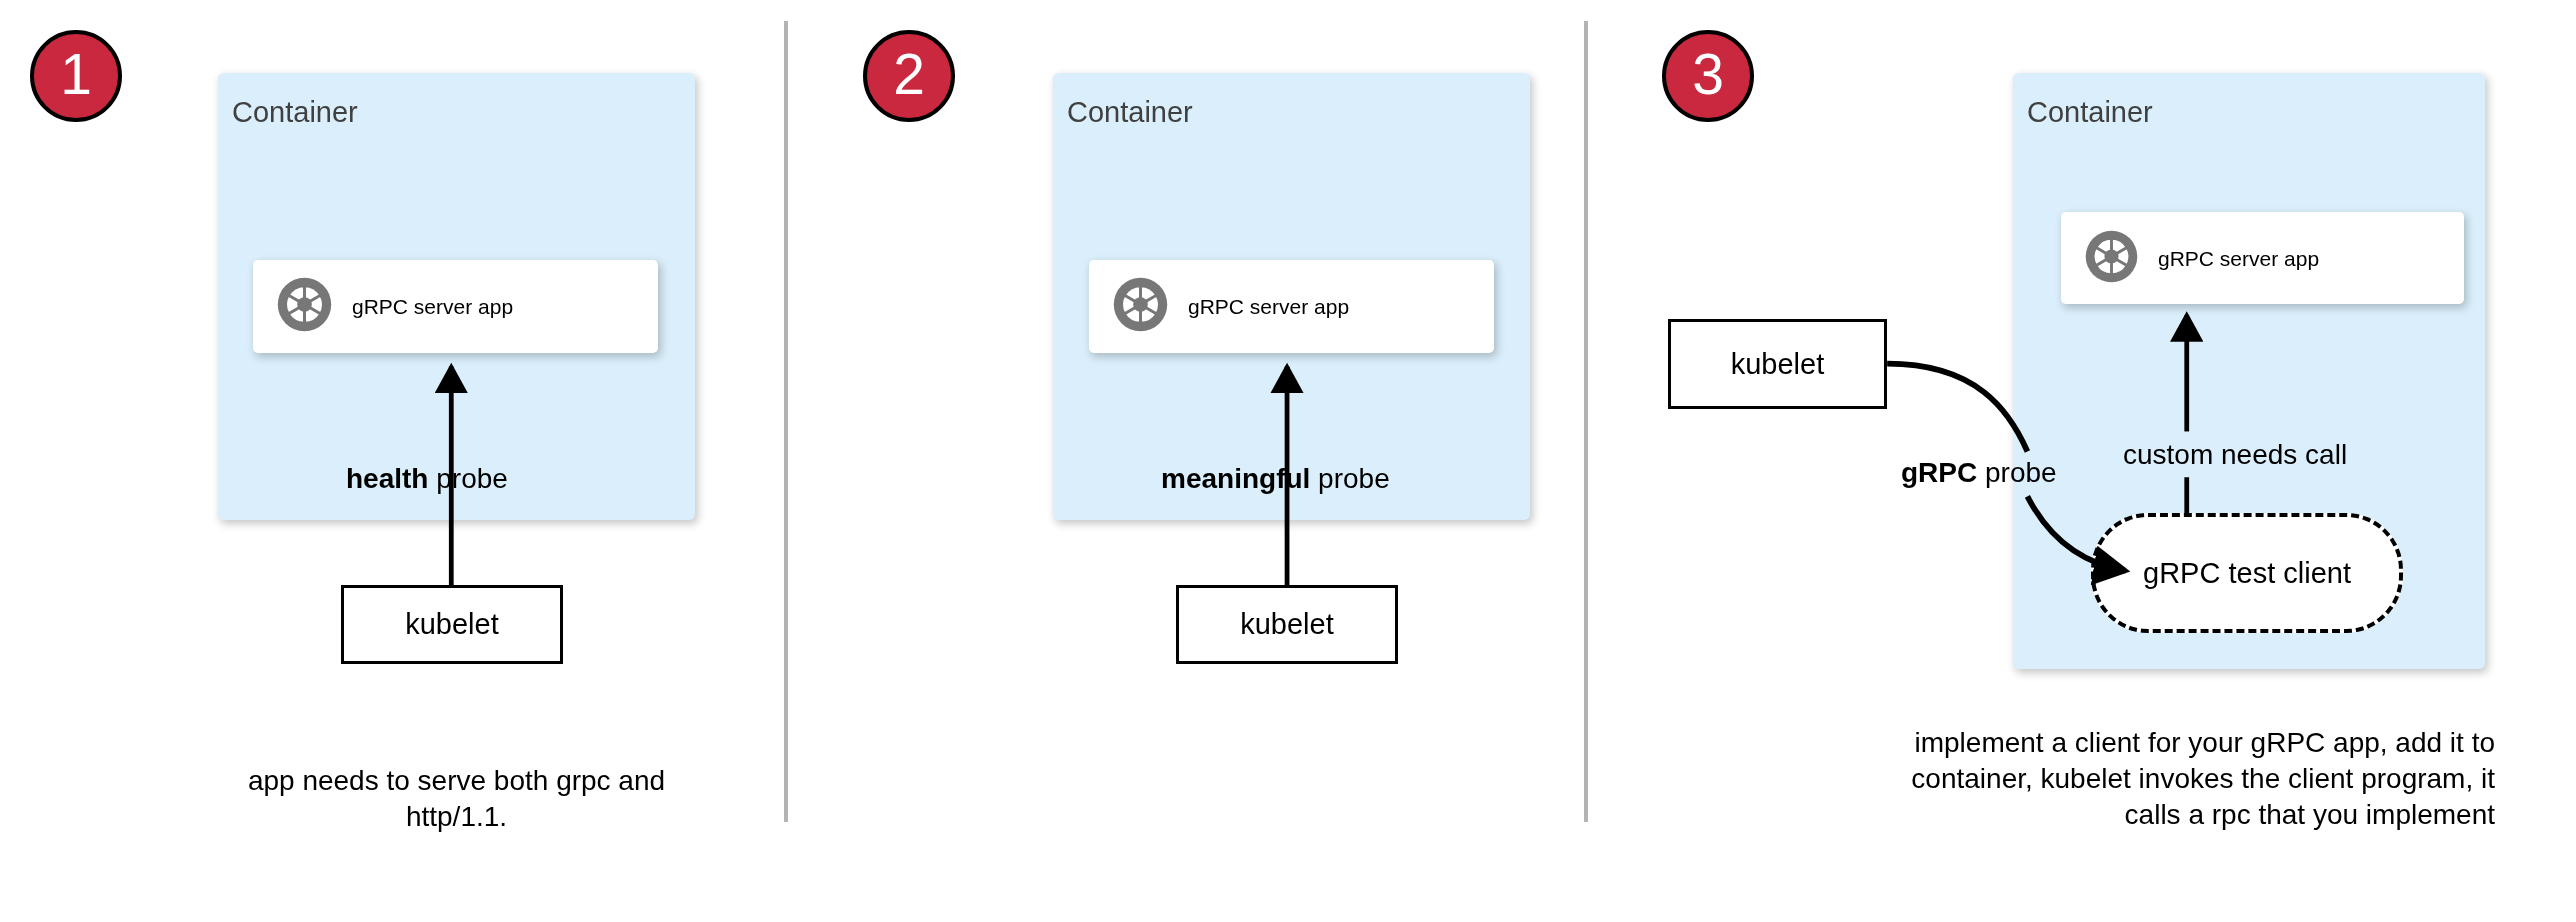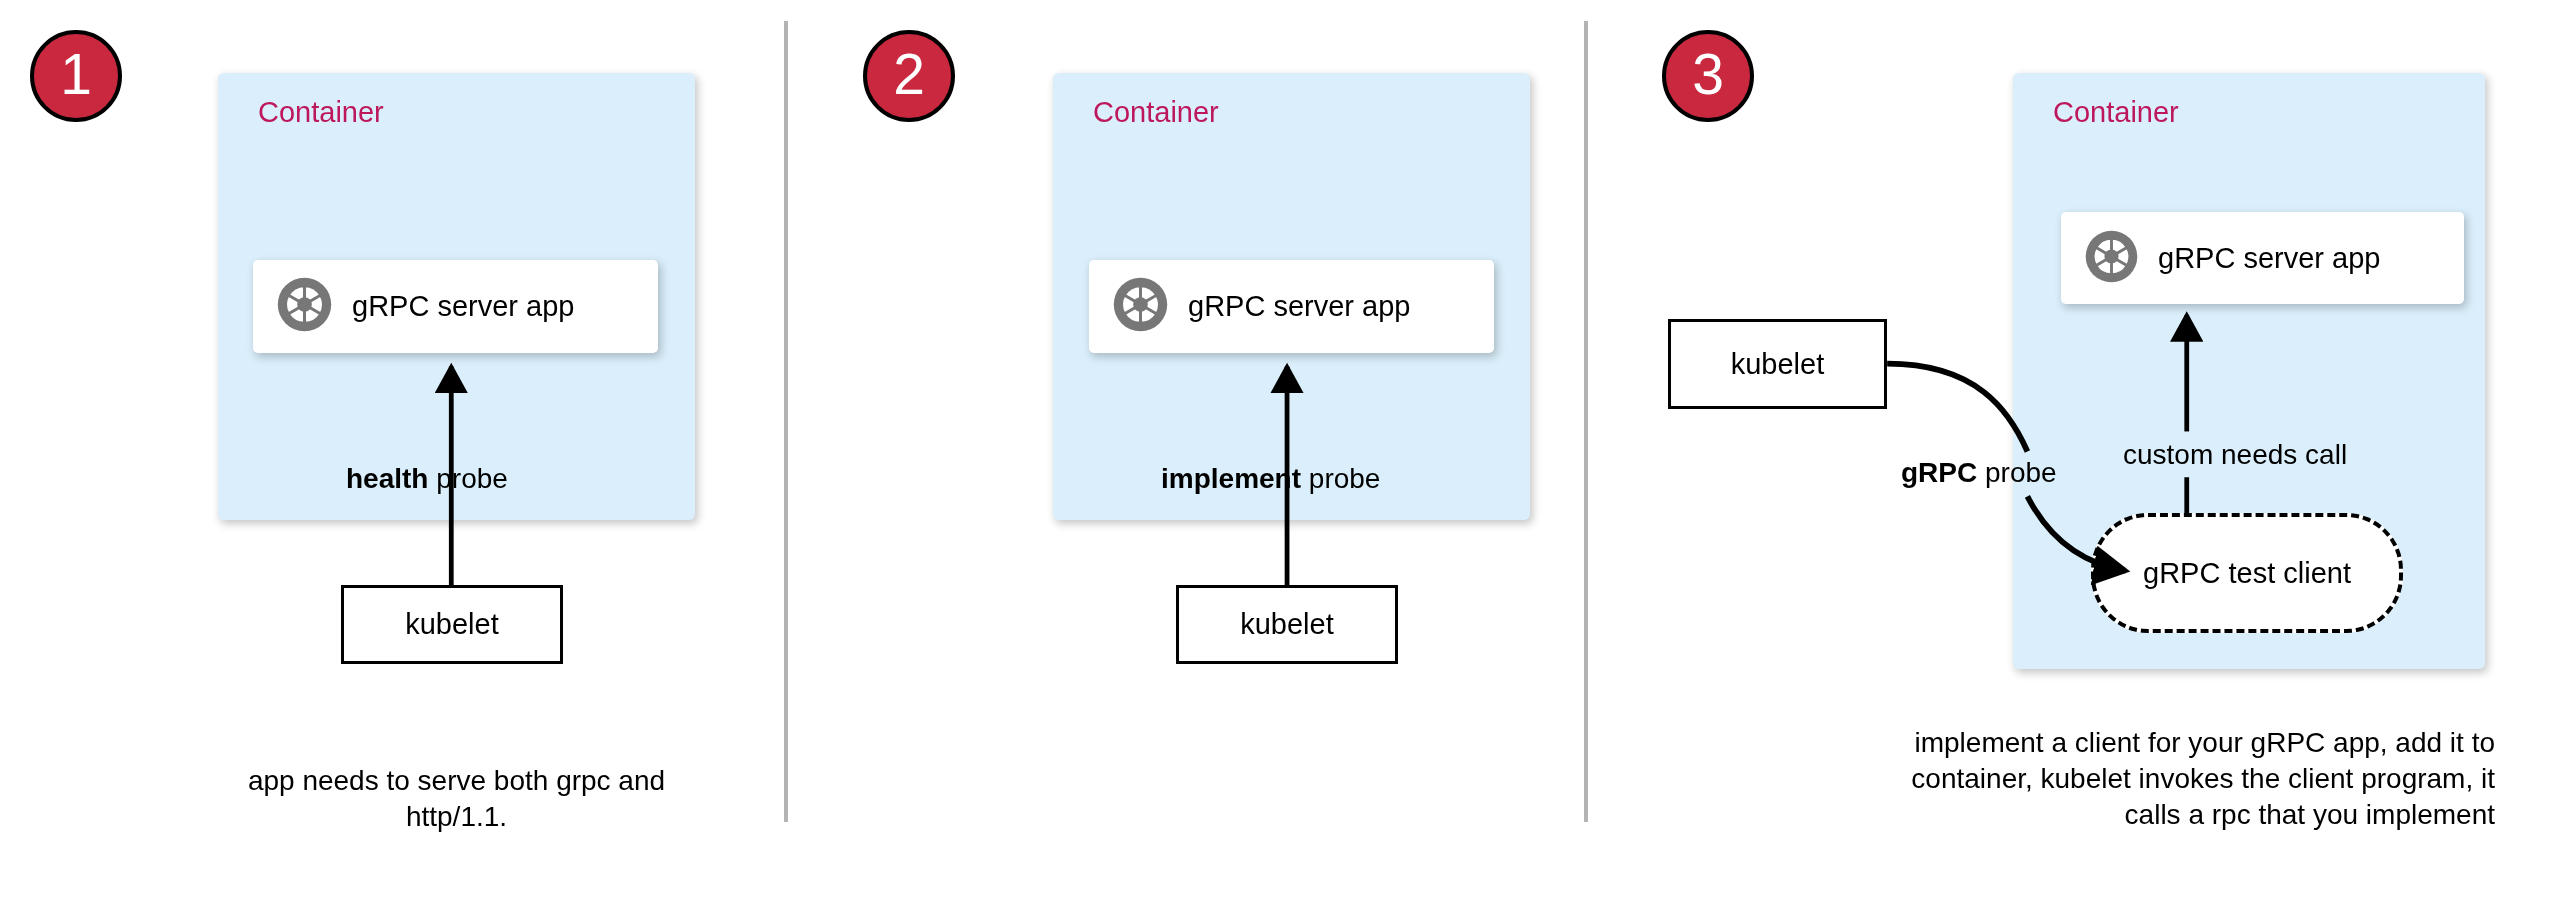--- a/index.html
+++ b/index.html
@@ -55,45 +55,45 @@
 
   
   .container-box {
     position: absolute;
     background: #daeffb;
     border-radius: 5.7px;
     box-shadow: 2.9px 3.8px 8.6px rgba(0,0,0,0.22);
   }
   .container-label {
     position: absolute;
-    left: 40px;
+    left: 14px;
     top: 25px;
     font-size: 29px;
     line-height: 1;
-    color: #be185d;
+    color: #404040;
   }
 
   
   .app-card {
     position: absolute;
     background: #ffffff;
     border-radius: 4.8px;
     box-shadow: 2.9px 3.8px 8.6px rgba(0,0,0,0.22);
     display: flex;
     align-items: center;
     box-sizing: border-box;
     padding-left: 23px;
   }
   .app-card .grpc-icon {
     flex: 0 0 auto;
     margin-right: 19px;
     display: block;
   }
   .app-card .app-label {
-    font-size: 29px;
+    font-size: 21px;
     line-height: 1;
     color: #000;
     white-space: nowrap;
   }
 
   
   .kubelet-box {
     position: absolute;
     background: #ffffff;
     border: 3.8px solid #000000;
@@ -235,21 +235,21 @@
           <line x1="32" y1="32" x2="15.1" y2="41.8"></line>
           <line x1="32" y1="32" x2="15.1" y2="22.2"></line>
         </g>
         <circle cx="32" cy="32" r="8.2" fill="#777777"></circle>
       </svg>
     </span>
     <span class="app-label">gRPC server app</span>
   </div>
 
   <div class="edge-label" style="left:1161px; top:465px;">
-    <span class="strong">implement</span><span> probe</span>
+    <span class="strong">meaningful</span><span> probe</span>
   </div>
 
   <div class="kubelet-box" style="left:1176px; top:585px; width:222px; height:79px;">
     <span class="kubelet-label">kubelet</span>
   </div>
 
 
   <div class="badge" style="left:1662px; top:30px;">
     <span class="badge-num">3</span>
   </div>

